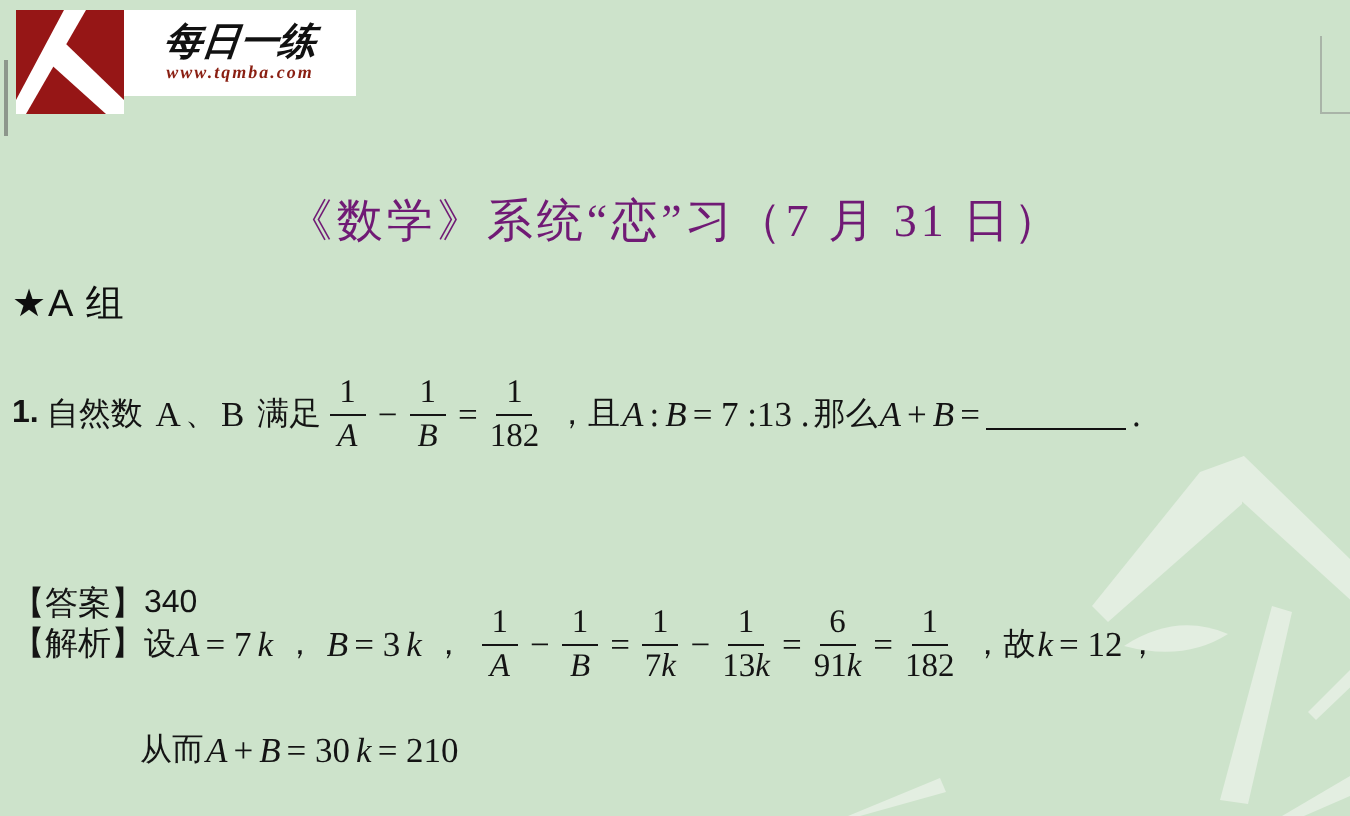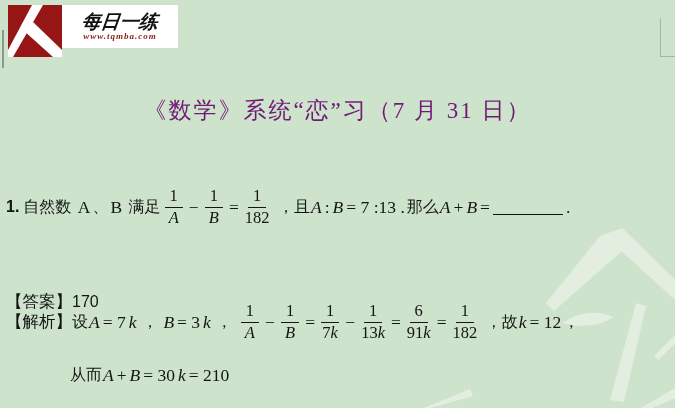--- a/index.html
+++ b/index.html
@@ -92,19 +92,20 @@
       <div class="logo-callig">每日一练</div>
       <div class="logo-url">www.tqmba.com</div>
     </div>
   </div>
 
   <div class="corner-v"></div>
   <div class="corner-h"></div>
   <div class="edge-v"></div>
 
   <div class="title">《数学》系统“恋”习（7 月 31 日）</div>
+  <div class="group">★A 组</div>
 
   <div class="tline l-q1"><span class="tok-num">1.</span><span class="tok-cn">自然数 </span><span class="tok-m">A</span><span class="tok-cn">、</span><span class="tok-m">B</span><span class="tok-cn"> 满足</span><span class="frac"><span class="fn">1</span><span class="fd"><span class="it">A</span></span></span><span class="tok-m">−</span><span class="frac"><span class="fn">1</span><span class="fd"><span class="it">B</span></span></span><span class="tok-m">=</span><span class="frac"><span class="fn">1</span><span class="fd"><span>182</span></span></span><span class="tok-cn"> ，且</span><span class="tok-var">A</span><span class="tok-m">:</span><span class="tok-var">B</span><span class="tok-m">= 7 :13 .</span><span class="tok-cn">那么</span><span class="tok-var">A</span><span class="tok-m">+</span><span class="tok-var">B</span><span class="tok-m">=</span><span class="tok-blank" style="width: 70px;"></span><span class="tok-m">.</span></div>
-  <div class="tline l-ans"><span class="tok-label">【答案】</span><span class="tok-cn">170</span></div>
+  <div class="tline l-ans"><span class="tok-label">【答案】</span><span class="tok-cn">340</span></div>
   <div class="tline l-sol1"><span class="tok-label">【解析】</span><span class="tok-cn">设</span><span class="tok-var">A</span><span class="tok-m">= 7</span><span class="tok-var">k</span><span class="tok-cn"> ， </span><span class="tok-var">B</span><span class="tok-m">= 3</span><span class="tok-var">k</span><span class="tok-cn"> ， </span><span class="frac"><span class="fn">1</span><span class="fd"><span class="it">A</span></span></span><span class="tok-m">−</span><span class="frac"><span class="fn">1</span><span class="fd"><span class="it">B</span></span></span><span class="tok-m">=</span><span class="frac"><span class="fn">1</span><span class="fd"><span>7</span><span class="it">k</span></span></span><span class="tok-m">−</span><span class="frac"><span class="fn">1</span><span class="fd"><span>13</span><span class="it">k</span></span></span><span class="tok-m">=</span><span class="frac"><span class="fn">6</span><span class="fd"><span>91</span><span class="it">k</span></span></span><span class="tok-m">=</span><span class="frac"><span class="fn">1</span><span class="fd"><span>182</span></span></span><span class="tok-cn"> ，故</span><span class="tok-var">k</span><span class="tok-m">= 12</span><span class="tok-cn">，</span></div>
   <div class="tline l-sol2"><span class="tok-cn">从而</span><span class="tok-var">A</span><span class="tok-m">+</span><span class="tok-var">B</span><span class="tok-m">= 30</span><span class="tok-var">k</span><span class="tok-m">= 210</span></div>
 
 </div>
 
 </body></html>

